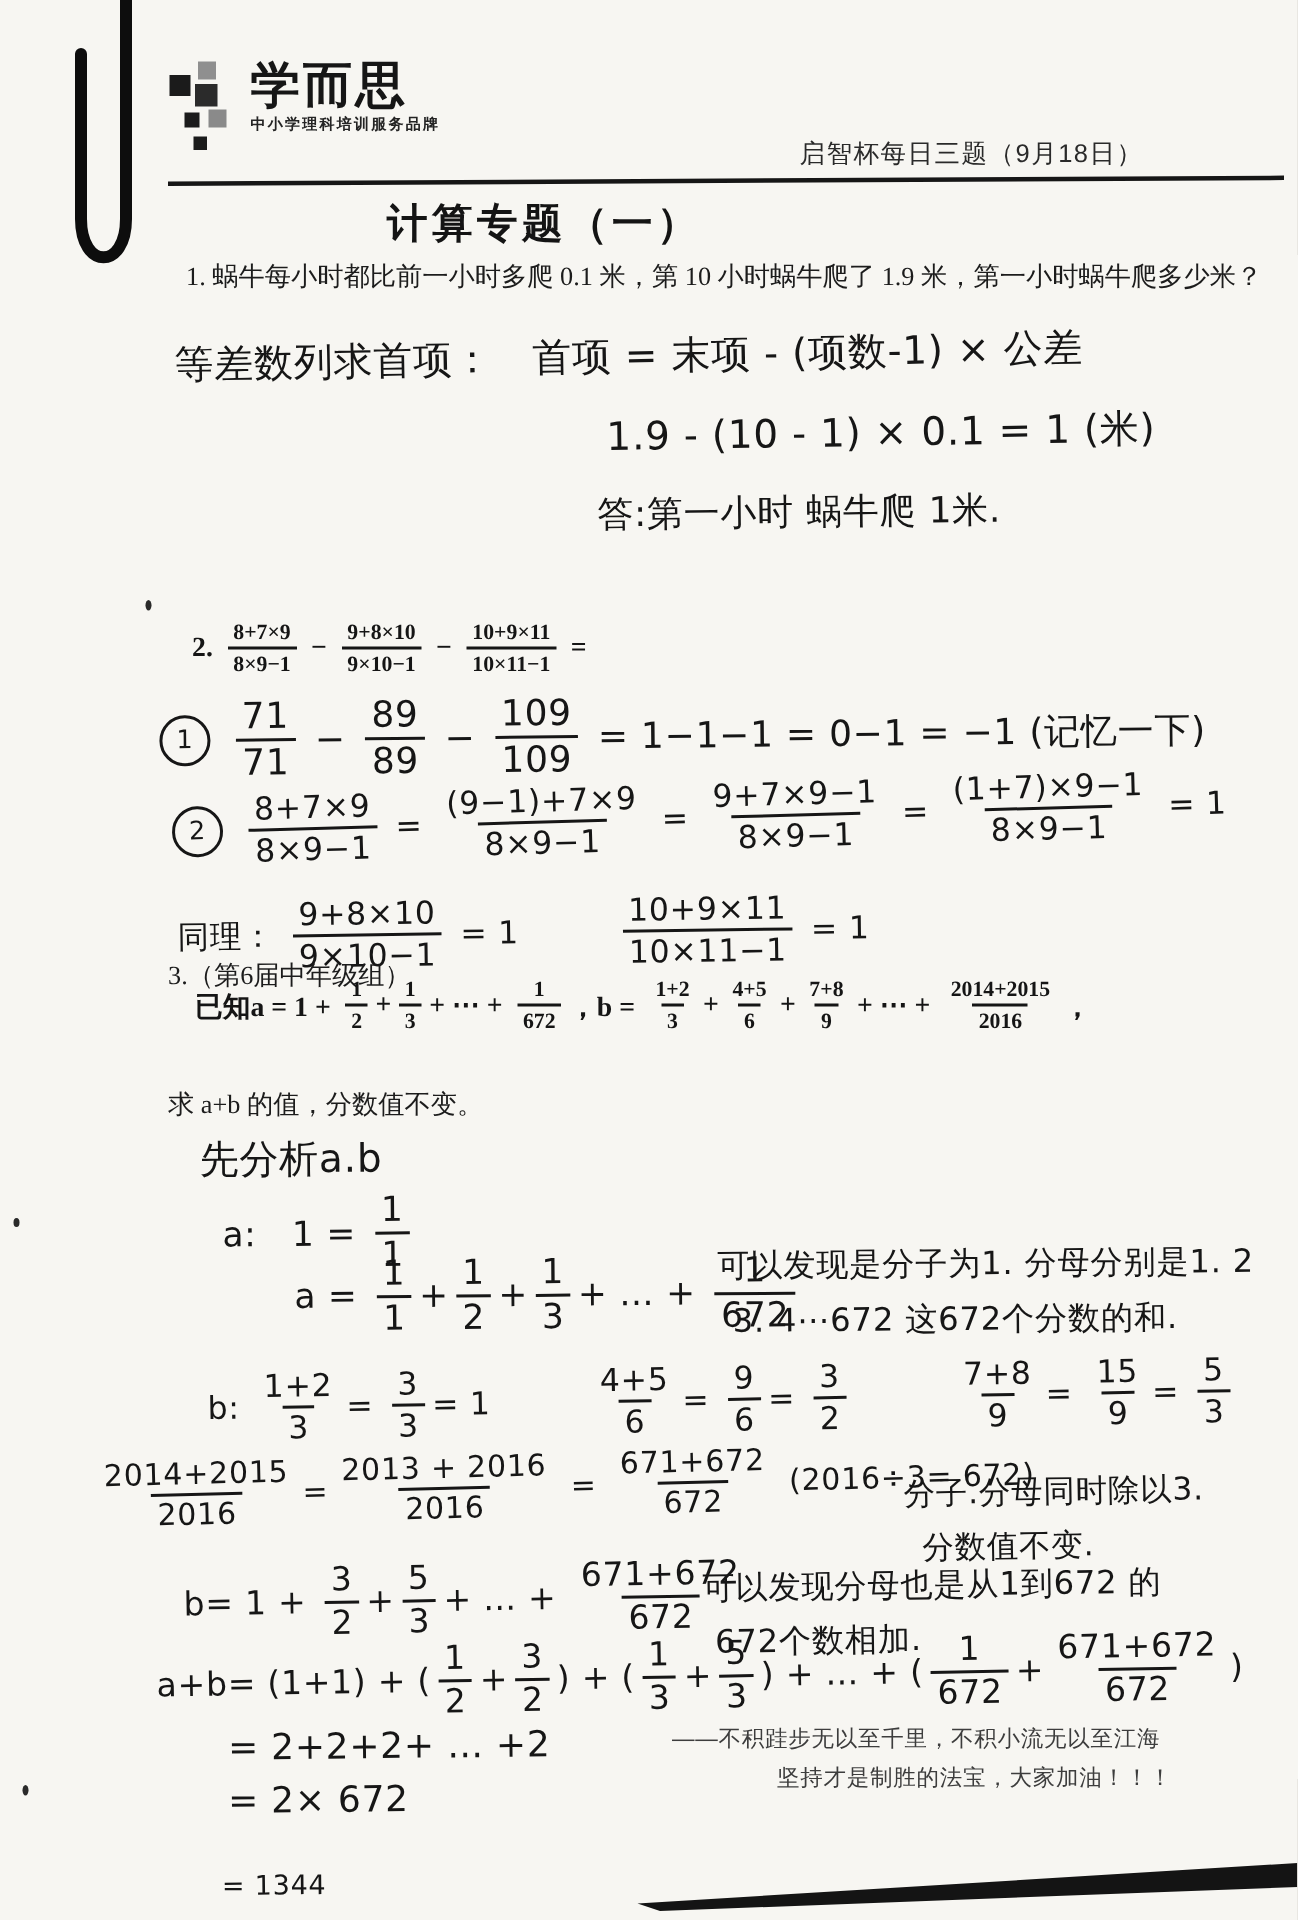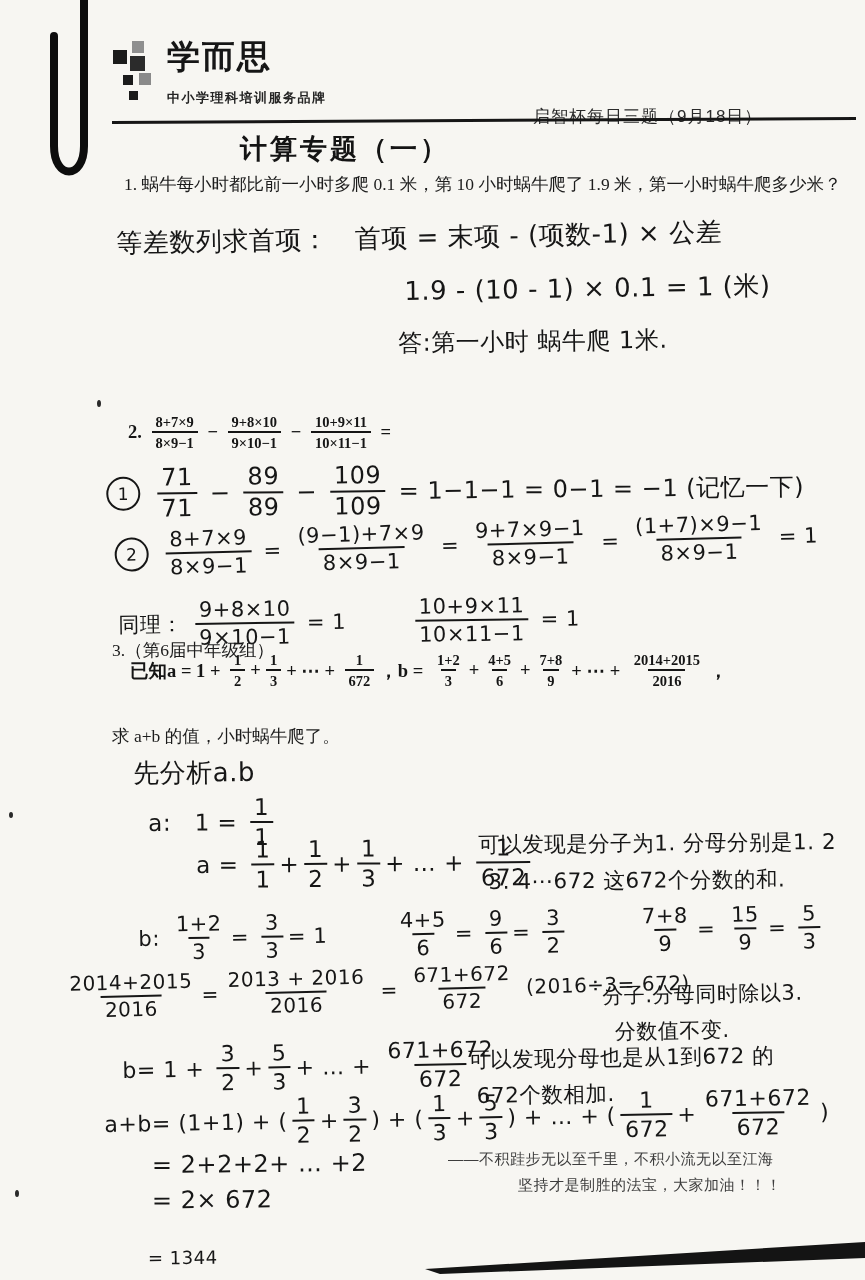--- a/index.html
+++ b/index.html
@@ -1,23 +1,23 @@
 <!DOCTYPE html>
 <html><head>
 <meta charset="utf-8">
 <style>
   html,body{margin:0;padding:0;background:#dddbd6;}
   .page{position:relative;width:865px;height:1280px;background:#f7f6f2;overflow:hidden;
         font-family:"Liberation Serif",serif;color:#1a1a1a;}
   .abs{position:absolute;}
 
   
-  .topic{font-family:"Liberation Sans",sans-serif;font-size:17px;color:#2a2a2a;letter-spacing:1px;margin-top:14px;}
+  .topic{font-family:"Liberation Sans",sans-serif;font-size:17px;color:#2a2a2a;letter-spacing:1px;}
   .rule{background:#161616;height:3px;transform:rotate(-0.3deg);}
-  .title{width:690px;text-align:center;font-size:27px;font-weight:bold;letter-spacing:3px;color:#141414;}
+  .title{width:690px;text-align:center;font-size:27px;font-weight:bold;letter-spacing:3px;color:#141414;padding-left:18px;}
   .ptext{font-size:17.5px;line-height:1.62;color:#1c1c1c;}
   .printed-math{font-weight:bold;color:#151515;}
   .printed-math .txt{font-size:18.5px;white-space:pre;}
   .printed-math .frac{font-size:14.5px;line-height:1.12;}
   .printed-math .frac .d{border-top-width:2px;}
 
   
   .hw{font-family:"DejaVu Sans",sans-serif;color:#161616;letter-spacing:.5px;white-space:nowrap;}
   .hw .txt{white-space:pre;}
 
@@ -29,22 +29,22 @@
   .frac .d{border-top:2.5px solid currentColor;padding:2px 4px 0;}
   .circ{display:inline-flex;align-items:center;justify-content:center;width:30px;height:30px;
         border:2.5px solid #161616;border-radius:50%;font-size:17px;margin-right:12px;flex:none;}
   .gap{width:64px;flex:none;}
 
   
   .logo{display:flex;align-items:flex-start;}
   .logo-text{margin-left:7px;}
   .logo-name{font-family:"Liberation Sans",sans-serif;font-weight:bold;font-size:33px;
              line-height:1;color:#161616;letter-spacing:2px;}
-  .logo-tagline{font-family:"Liberation Sans",sans-serif;font-size:13px;font-weight:bold;
-                color:#242424;letter-spacing:1.5px;margin-top:16px;}
+  .logo-tagline{font-family:"Liberation Sans",sans-serif;font-size:10px;font-weight:bold;
+                color:#242424;letter-spacing:1.5px;margin-top:3px;}
 
   .footer-quote{font-family:"Liberation Sans",sans-serif;font-size:15px;color:#3d3d3d;letter-spacing:.5px;}
 
   .speck{position:absolute;background:#2a2a2a;border-radius:50%;}
 </style>
 </head>
 <body>
 
 <div class="page">
 
@@ -186,21 +186,21 @@
         <span class="n">7+8</span>
         <span class="d">9</span>
       </span>
       <span class="txt">+ ⋯ + </span>
       <span class="frac">
         <span class="n">2014+2015</span>
         <span class="d">2016</span>
       </span>
       <span class="txt">，</span>
     </div>
-  <div class="abs ptext" style="left:112px;top:722px;">求 a+b 的值，小时蜗牛爬了。</div>
+  <div class="abs ptext" style="left:112px;top:722px;">求 a+b 的值，分数值不变。</div>
 
   <div class="abs hw" style="left:133px;top:756px;font-size:26px;transform:rotate(-0.5deg);transform-origin:left top;">先分析a.b</div>
 
   <div class="abs mathline hw" style="left:148px;top:796px;font-size:23px;transform:rotate(-0.5deg);transform-origin:left top;align-items:center;">
       <span class="txt">a:　1 = </span>
       <span class="frac">
         <span class="n">1</span>
         <span class="d">1</span>
       </span>
     </div>

